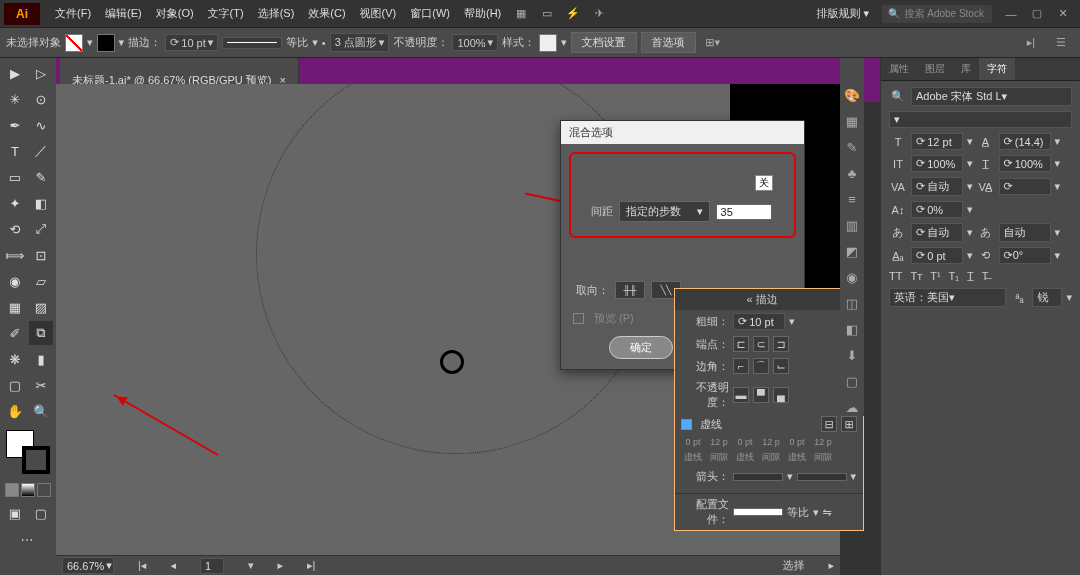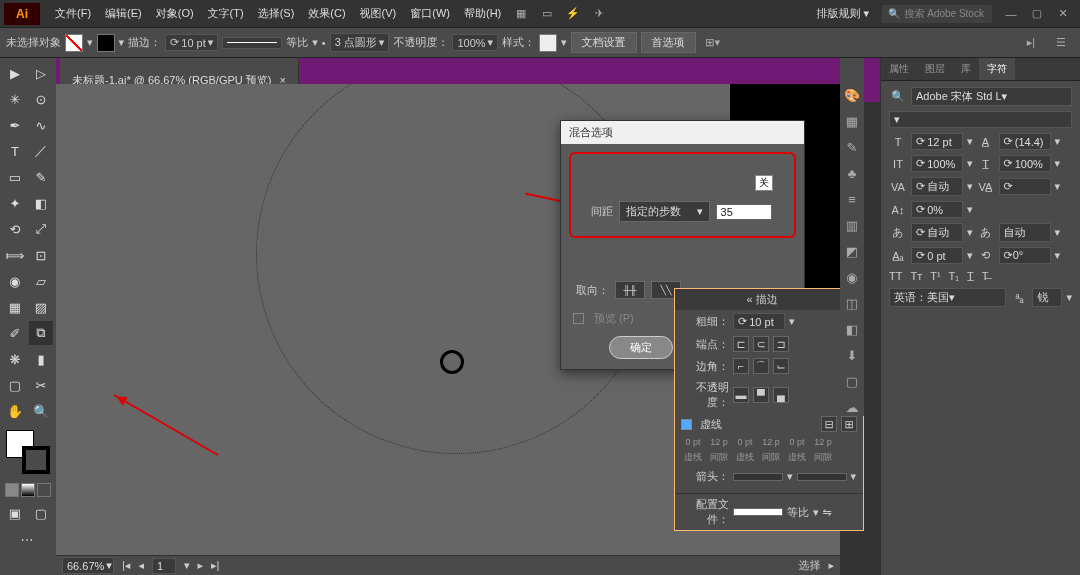--- a/index.html
+++ b/index.html
@@ -59,21 +59,21 @@
     .picon{width:18px;text-align:center;color:#ccc;}
     .pselect{flex:1;background:#3a3a3a;border:1px solid #555;padding:1px 4px;color:#ddd;display:flex;justify-content:flex-start;align-items:center;}
     .pfield{background:#3a3a3a;border:1px solid #555;padding:1px 4px;color:#ddd;width:52px;display:flex;align-items:center;gap:2px;}
     .stroke-panel{position:absolute;right:216px;top:288px;width:190px;background:#4a4a4a;border:1px solid #fdba74;font-size:11px;}
     .sp-row{display:flex;align-items:center;gap:4px;padding:3px 6px;}
     .sp-lab{width:48px;text-align:right;color:#ccc;}
     .toggle{width:16px;height:16px;background:#3a3a3a;border:1px solid #666;display:flex;align-items:center;justify-content:center;}
     .dashvals{display:flex;gap:2px;padding:2px 6px;}
     .dv{width:24px;text-align:center;color:#999;font-size:9px;}
     .grad-bar{height:8px;width:50px;background:linear-gradient(to right,#000,#fff);border:1px solid #666;}
-    .statusbar{position:absolute;left:56px;right:240px;bottom:0;height:20px;background:#4a4a4a;display:flex;align-items:center;padding:0 6px;gap:8px;font-size:11px;border-top:1px solid #333;}
+    .statusbar{position:absolute;left:56px;right:240px;bottom:0;height:20px;background:#4a4a4a;display:flex;align-items:center;padding:0 6px;gap:24px;font-size:11px;border-top:1px solid #333;}
     .chk{width:11px;height:11px;border:1px solid #888;display:inline-block;margin-right:4px;}
     .chk.on{background:#5af;}
     .small-tag{position:absolute;background:#fff;color:#000;padding:0 3px;font-size:10px;border:1px solid #888;}
   </style>
 </head>
 <body>
 
 <div class="menubar">
   <div class="ai-logo">Ai</div>
   <div class="menu-item">文件(F)</div>

